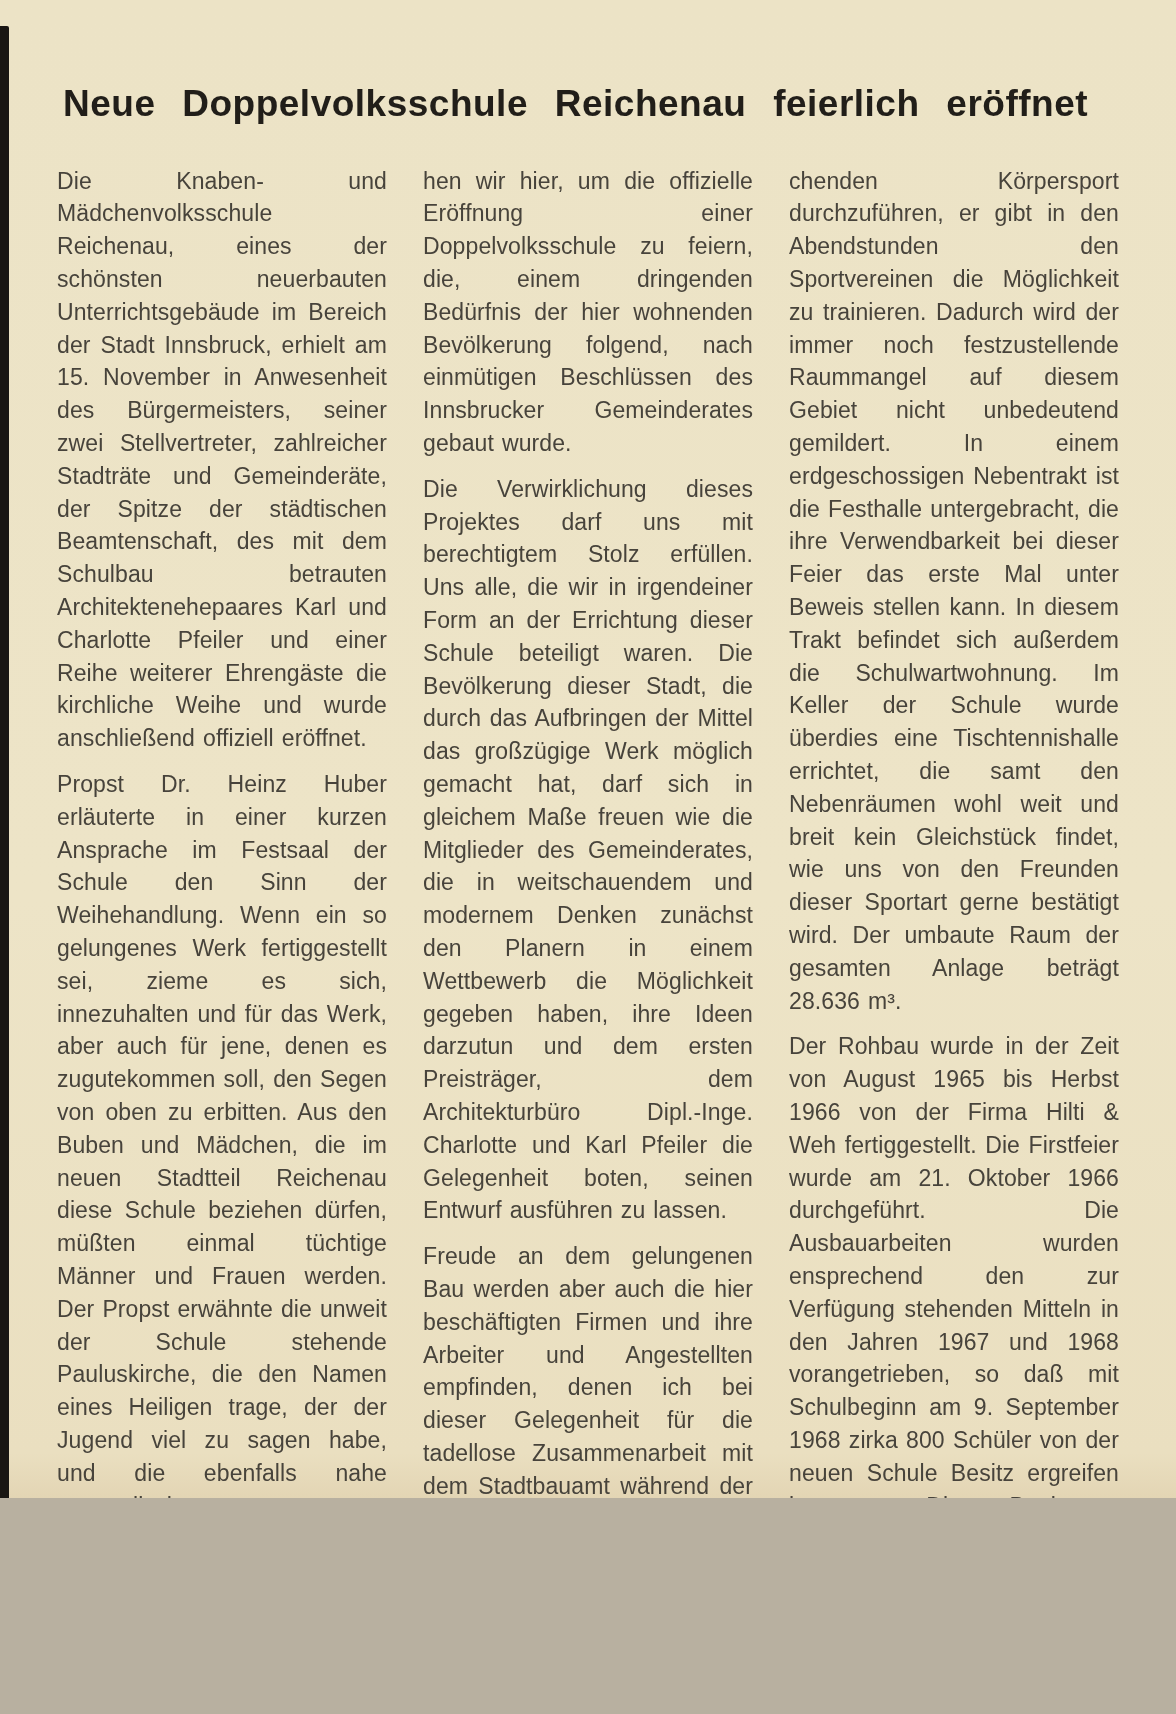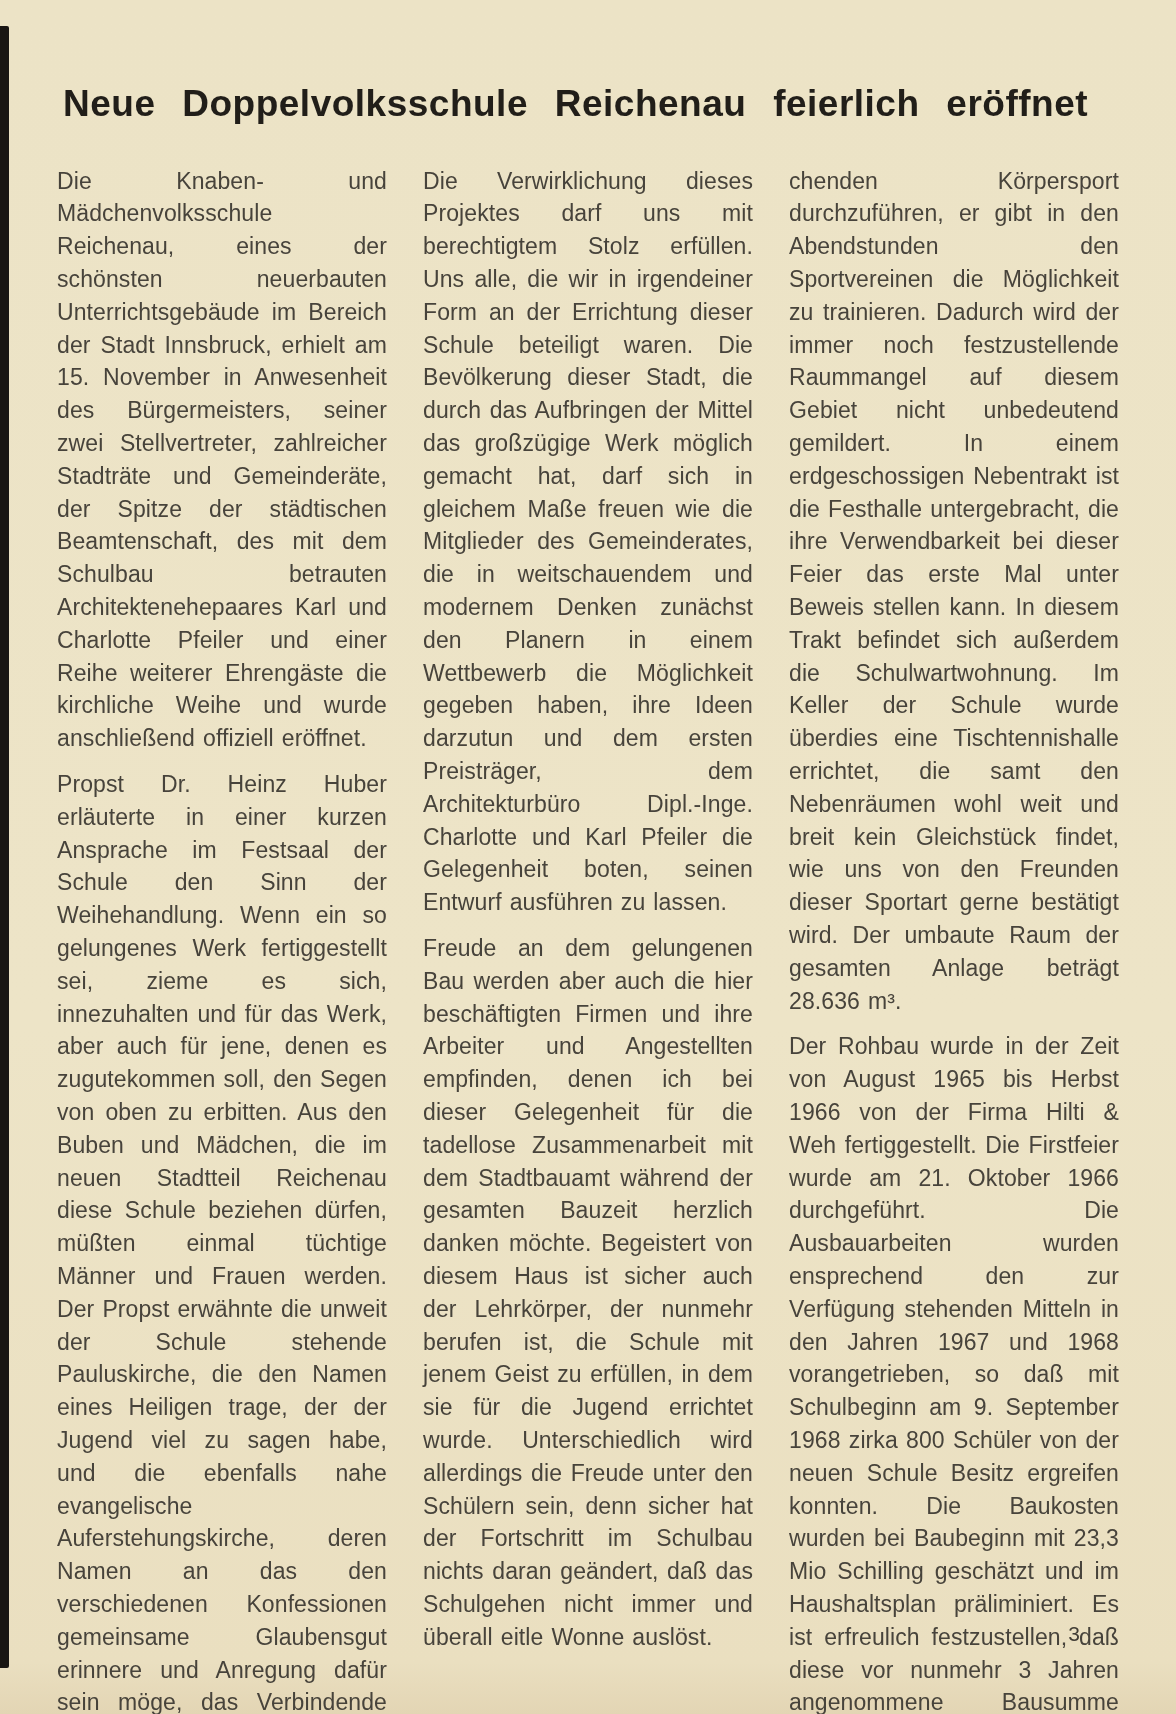--- a/index.html
+++ b/index.html
@@ -3,21 +3,21 @@
 <meta charset="utf-8">
 <style>
   html, body {
     margin: 0;
     padding: 0;
     background: #b8b0a0;
   }
   .page {
     position: relative;
     width: 1176px;
-    height: 1714px;
+    height: 1498px;
     margin: 0 auto;
     background: linear-gradient(180deg, #ece3c6 0%, #ede4c7 60%, #eadfc0 97%, #e3d5b4 100%);
     overflow: hidden;
     font-family: "Liberation Sans", sans-serif;
     color: #46423a;
   }
   .edge-bar {
     position: absolute;
     left: 0;
     top: 26px;
@@ -76,20 +76,21 @@
 <div class="page">
   <div class="edge-bar"></div>
   <div class="content">
     <h1 class="title">Neue Doppelvolksschule Reichenau feierlich eröffnet</h1>
     <div class="columns">
       <div class="column">
           <p>Die Knaben- und Mädchenvolksschule Reichenau, eines der schönsten neuerbauten Unterrichtsgebäude im Bereich der Stadt Innsbruck, erhielt am 15. November in Anwesenheit des Bürgermeisters, seiner zwei Stellvertreter, zahlreicher Stadträte und Gemeinderäte, der Spitze der städtischen Beamtenschaft, des mit dem Schulbau betrauten Architektenehepaares Karl und Charlotte Pfeiler und einer Reihe weiterer Ehrengäste die kirchliche Weihe und wurde anschließend offiziell eröffnet.</p>
           <p>Propst Dr. Heinz Huber erläuterte in einer kurzen Ansprache im Festsaal der Schule den Sinn der Weihehandlung. Wenn ein so gelungenes Werk fertiggestellt sei, zieme es sich, innezuhalten und für das Werk, aber auch für jene, denen es zugutekommen soll, den Segen von oben zu erbitten. Aus den Buben und Mädchen, die im neuen Stadtteil Reichenau diese Schule beziehen dürfen, müßten einmal tüchtige Männer und Frauen werden. Der Propst erwähnte die unweit der Schule stehende Pauluskirche, die den Namen eines Heiligen trage, der der Jugend viel zu sagen habe, und die ebenfalls nahe evangelische Auferstehungskirche, deren Namen an das den verschiedenen Konfessionen gemeinsame Glaubensgut erinnere und Anregung dafür sein möge, das Verbindende zu sehen und Toleranz gegenüber dem Nächsten zu üben. Nach der Weihe des Hauses trugen Schüler die schlichten Schulkreuze in die einzelnen Klassenzimmer. Im weiteren Verlauf der Feierlichkeiten, die vom Innsbrucker Bläserchor unter der Leitung von Prof. Vinzenz Weber musikalisch umrahmt und von originellen Darbietungen der Schüler aufgelockert wurden, ergriff Vizebürgermeister Direktor Obenfeldner das Wort.</p>
         </div>
       <div class="column">
+          <p>hen wir hier, um die offizielle Eröffnung einer Doppelvolksschule zu feiern, die, einem dringenden Bedürfnis der hier wohnenden Bevölkerung folgend, nach einmütigen Beschlüssen des Innsbrucker Gemeinderates gebaut wurde.</p>
           <p>Die Verwirklichung dieses Projektes darf uns mit berechtigtem Stolz erfüllen. Uns alle, die wir in irgendeiner Form an der Errichtung dieser Schule beteiligt waren. Die Bevölkerung dieser Stadt, die durch das Aufbringen der Mittel das großzügige Werk möglich gemacht hat, darf sich in gleichem Maße freuen wie die Mitglieder des Gemeinderates, die in weitschauendem und modernem Denken zunächst den Planern in einem Wettbewerb die Möglichkeit gegeben haben, ihre Ideen darzutun und dem ersten Preisträger, dem Architekturbüro Dipl.-Inge. Charlotte und Karl Pfeiler die Gelegenheit boten, seinen Entwurf ausführen zu lassen.</p>
           <p>Freude an dem gelungenen Bau werden aber auch die hier beschäftigten Firmen und ihre Arbeiter und Angestellten empfinden, denen ich bei dieser Gelegenheit für die tadellose Zusammenarbeit mit dem Stadtbauamt während der gesamten Bauzeit herzlich danken möchte. Begeistert von diesem Haus ist sicher auch der Lehrkörper, der nunmehr berufen ist, die Schule mit jenem Geist zu erfüllen, in dem sie für die Jugend errichtet wurde. Unterschiedlich wird allerdings die Freude unter den Schülern sein, denn sicher hat der Fortschritt im Schulbau nichts daran geändert, daß das Schulgehen nicht immer und überall eitle Wonne auslöst.</p>
         </div>
       <div class="column">
           <p>chenden Körpersport durchzuführen, er gibt in den Abendstunden den Sportvereinen die Möglichkeit zu trainieren. Dadurch wird der immer noch festzustellende Raummangel auf diesem Gebiet nicht unbedeutend gemildert. In einem erdgeschossigen Nebentrakt ist die Festhalle untergebracht, die ihre Verwendbarkeit bei dieser Feier das erste Mal unter Beweis stellen kann. In diesem Trakt befindet sich außerdem die Schulwartwohnung. Im Keller der Schule wurde überdies eine Tischtennishalle errichtet, die samt den Nebenräumen wohl weit und breit kein Gleichstück findet, wie uns von den Freunden dieser Sportart gerne bestätigt wird. Der umbaute Raum der gesamten Anlage beträgt 28.636 m³.</p>
           <p>Der Rohbau wurde in der Zeit von August 1965 bis Herbst 1966 von der Firma Hilti &amp; Weh fertiggestellt. Die Firstfeier wurde am 21. Oktober 1966 durchgeführt. Die Ausbauarbeiten wurden ensprechend den zur Verfügung stehenden Mitteln in den Jahren 1967 und 1968 vorangetrieben, so daß mit Schulbeginn am 9. September 1968 zirka 800 Schüler von der neuen Schule Besitz ergreifen konnten. Die Baukosten wurden bei Baubeginn mit 23,3 Mio Schilling geschätzt und im Haushaltsplan präliminiert. Es ist erfreulich festzustellen, daß diese vor nunmehr 3 Jahren angenommene Bausumme nicht erreicht, sondern unterschritten wird. Die Baukosten pro Kubikmeter umbauten Raumes werden rund 800.— S, die Kosten pro Klasse rund 890.000.— S betragen.</p>
           <p>Für diese begrüßenswerten Tatsachen gebührt im besonderen der Dank dem Stadtbauamt unter der Leitung des Herrn Stadtbaudirektors Dipl. Ing. Stuefer und der städtischen Neubauleitung mit dem leitenden Beamten Herrn Ing. Kofler sowie den Herrn Baumeistern Rück und Schramek, die für die Bauleitung verantwortlich zeichnen.</p>
         </div>
     </div>
   </div>

